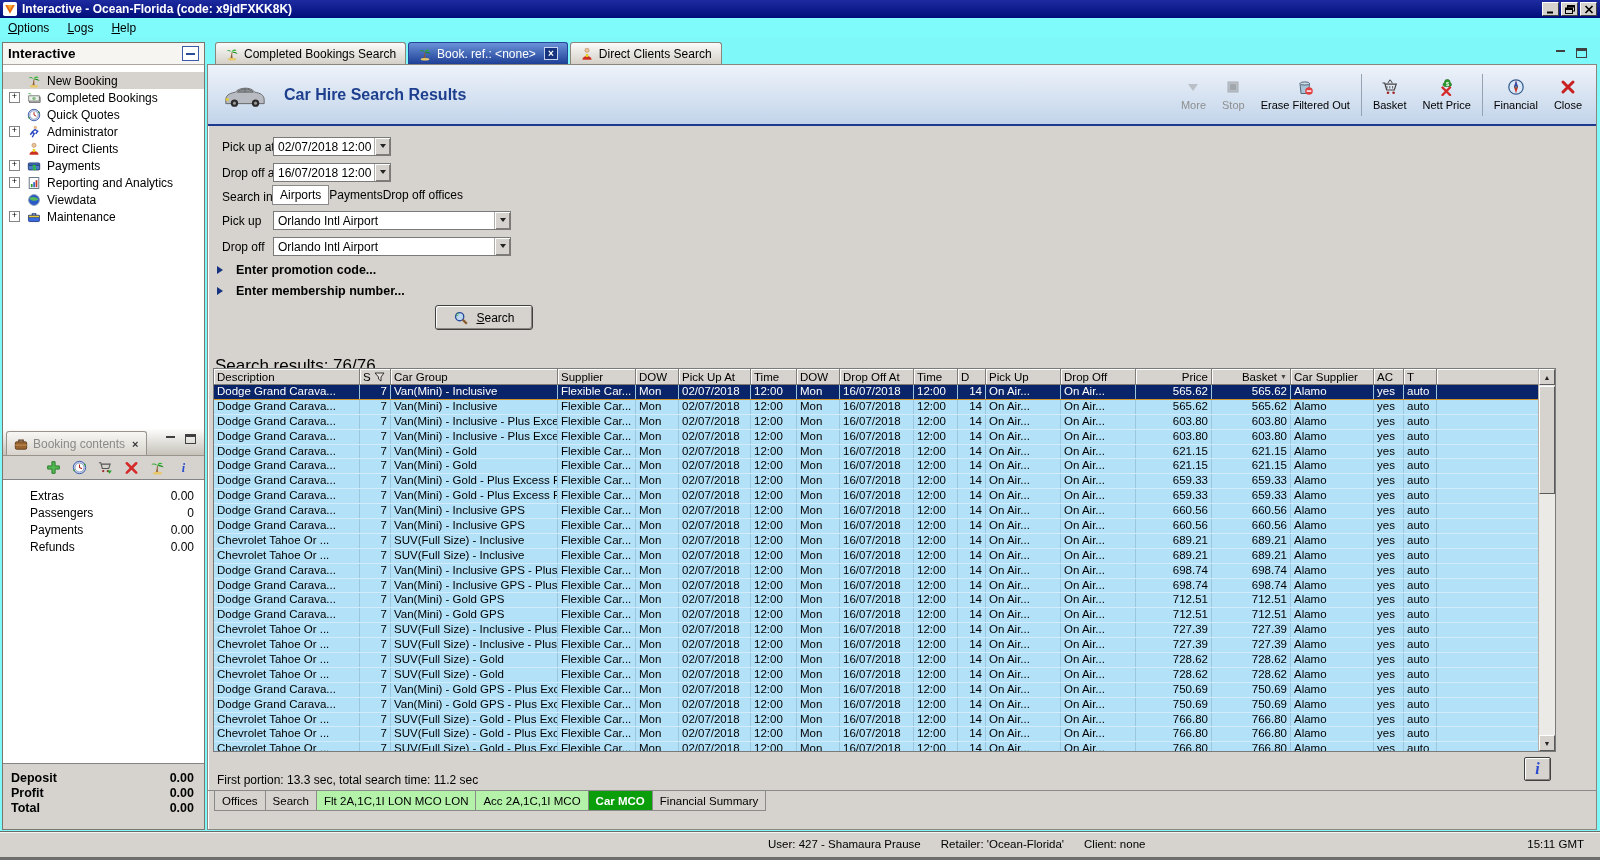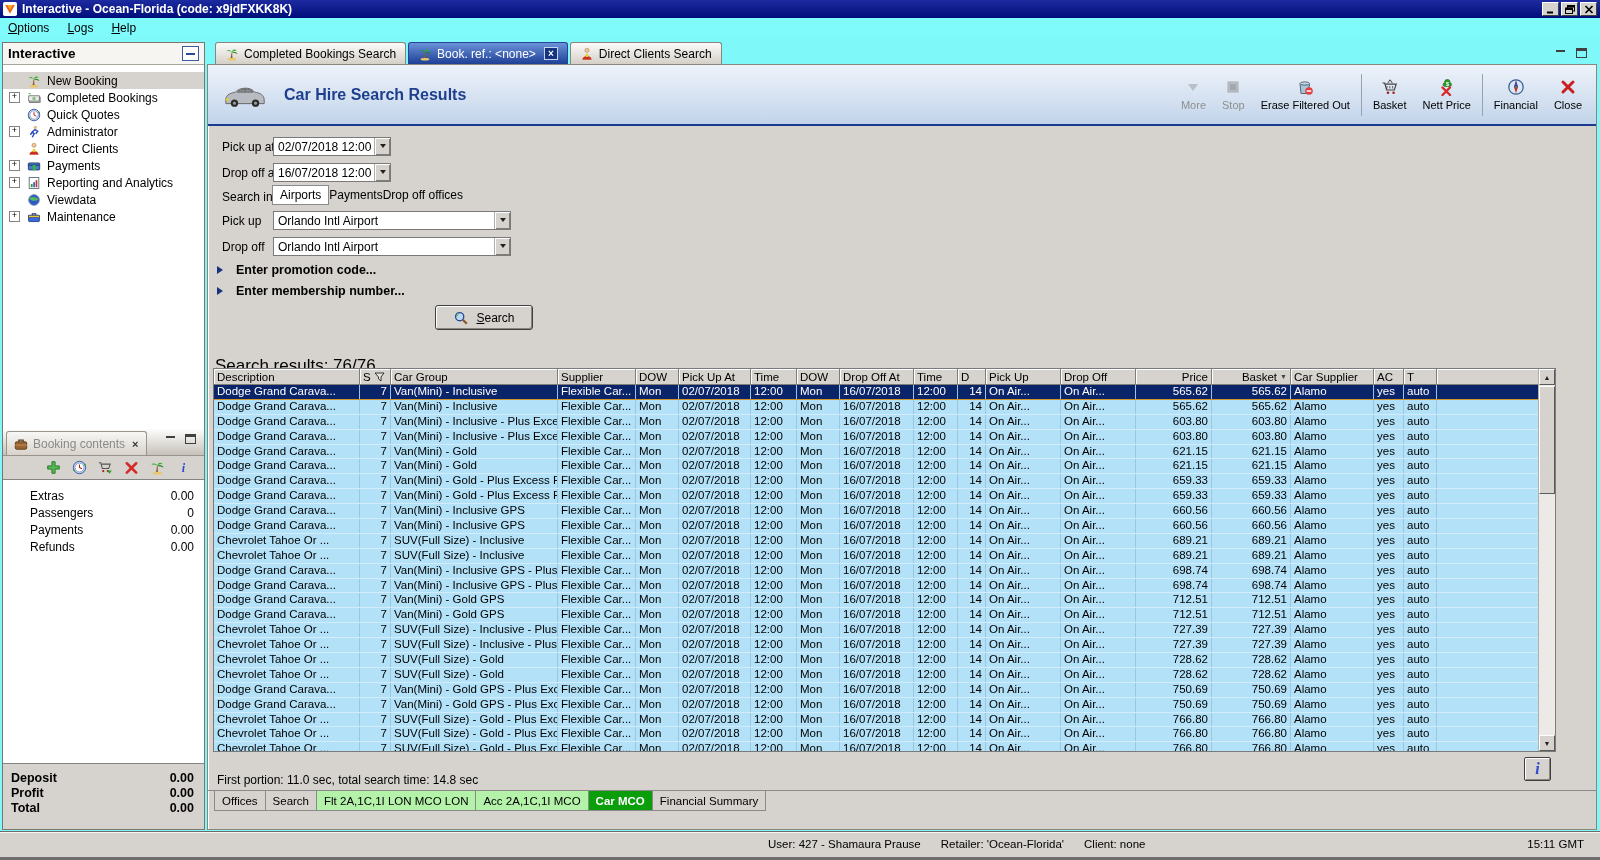--- a/index.html
+++ b/index.html
@@ -1194,21 +1194,21 @@
           <div class="gcell" style="width: 103px;"></div>
         </div>
       </div>
     <div class="vscroll">
       <span class="vs-btn vs-up">▲</span>
       <span class="vs-thumb"></span>
       <span class="vs-btn vs-down">▼</span>
     </div>
   </div>
 
-  <div class="status-line">First portion: 11.0 sec, total search time: 14.8 sec</div>
+  <div class="status-line">First portion: 13.3 sec, total search time: 11.2 sec</div>
   <button class="info-btn">i</button>
 
   <div class="bottom-tabs" id="bottomTabs">
       <span class="btab">Offices</span>
       <span class="btab">Search</span>
       <span class="btab light-green">Flt 2A,1C,1I LON MCO LON</span>
       <span class="btab light-green">Acc 2A,1C,1I MCO</span>
       <span class="btab dark-green active">Car MCO</span>
       <span class="btab">Financial Summary</span>
     </div>

